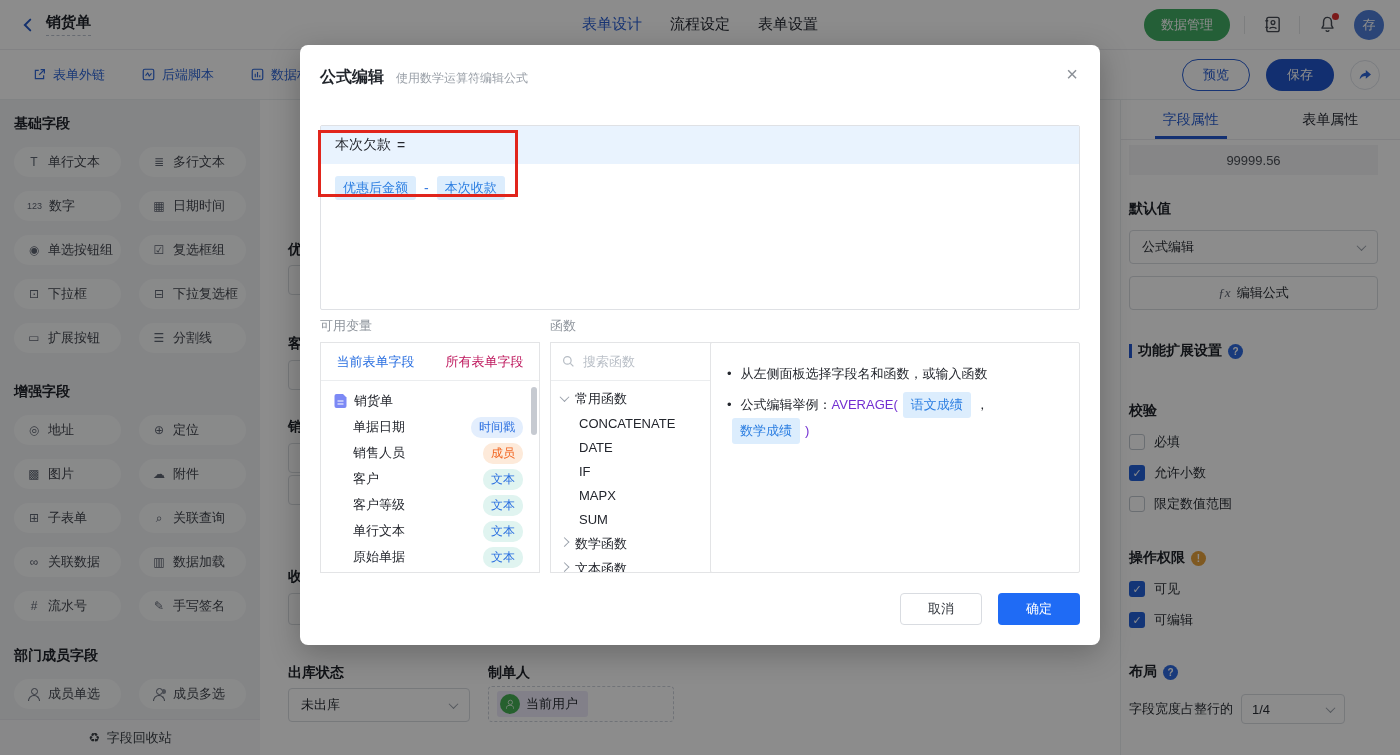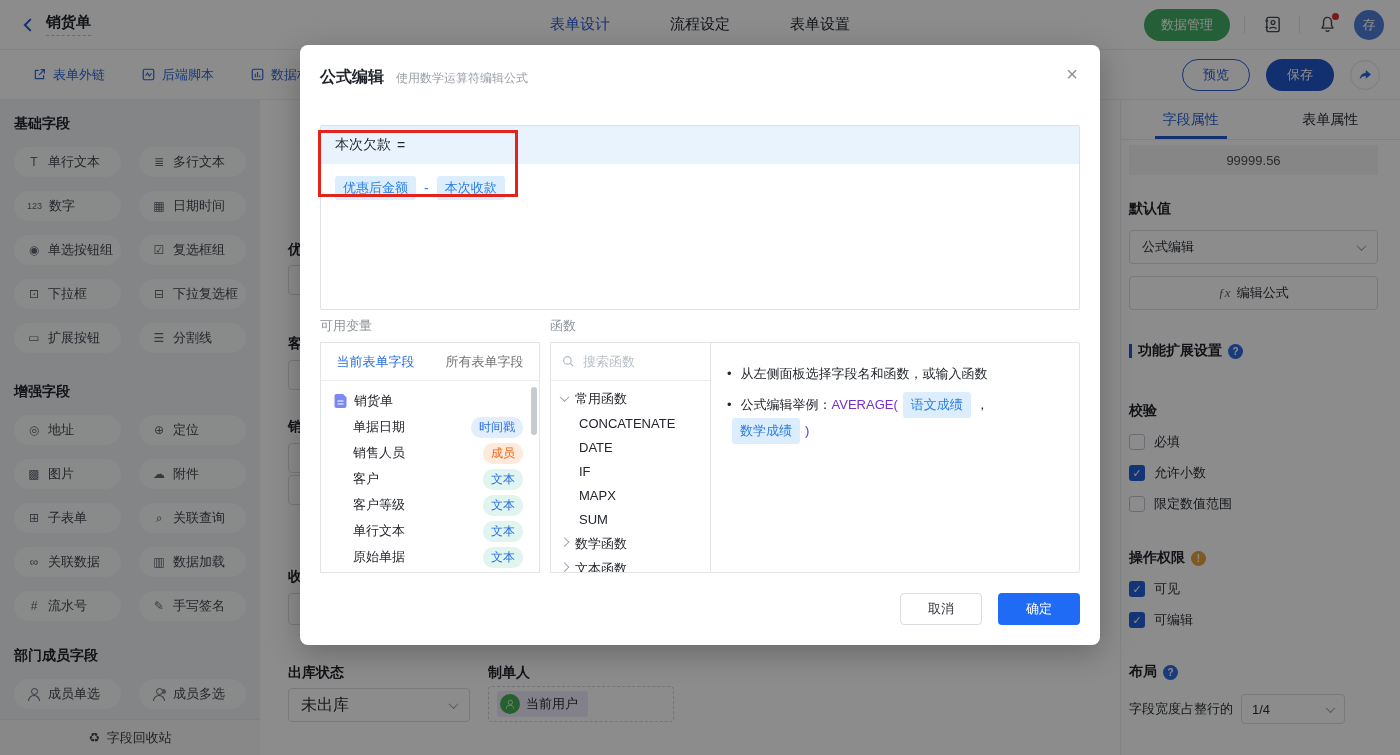--- a/index.html
+++ b/index.html
@@ -6,21 +6,21 @@
   html,body { width:1400px; height:755px; }
   body { font-family:"Liberation Sans","DejaVu Sans",sans-serif; color:#23262d; background:#fff; }
   .stage { position:relative; width:1400px; height:755px; overflow:hidden; background:#fff; }
 
   
   .topbar { position:absolute; left:0; top:0; width:1400px; height:50px; background:#fff;
             border-bottom:1px solid #ededf0; display:flex; align-items:center; padding:0 16px; z-index:2; }
   .back-btn { width:24px; height:24px; display:flex; align-items:center; justify-content:center; cursor:pointer; }
   .app-title { font-size:15px; font-weight:bold; color:#20242b; margin-left:6px; padding-bottom:3px;
                border-bottom:1px dashed #bcc3cf; }
-  .top-tabs { position:absolute; left:50%; transform:translateX(-50%); display:flex; gap:60px; }
+  .top-tabs { position:absolute; left:50%; transform:translateX(-50%); display:flex; gap:28px; }
   .top-tab { font-size:15px; color:#262a33; cursor:pointer; }
   .top-tab.active { color:#2a5fd3; }
   .top-right { margin-left:auto; display:flex; align-items:center; gap:14px; }
   .pill-green { background:#42ad64; color:#fff; font-size:13px; padding:7px 17px; border-radius:17px; cursor:pointer; }
   .v-div { width:1px; height:18px; background:#e3e5e8; }
   .icon-btn { width:26px; height:26px; display:flex; align-items:center; justify-content:center; position:relative; cursor:pointer; }
   .red-dot { position:absolute; top:1px; right:1px; width:7px; height:7px; border-radius:50%; background:#e02f2f; }
   .avatar { width:30px; height:30px; border-radius:50%; background:#4f7fd9; color:#fff; font-size:13px;
             display:flex; align-items:center; justify-content:center; cursor:pointer; }
 
@@ -54,21 +54,21 @@
   .person-icon::after { content:""; position:absolute; bottom:0; left:1px; width:10px; height:5px;
                         border:1.5px solid #5f6673; border-bottom:none; border-radius:6px 6px 0 0; }
   .person-icon.multi::before { box-shadow:4px 0 0 -1px #8b919c; }
   .person-icon.white::before { border-color:#fff; } .person-icon.white::after { border-color:#fff; }
 
   
   .canvas { position:absolute; left:260px; top:100px; width:860px; height:655px; background:#fff; }
   .cv-label { position:absolute; font-size:14px; font-weight:bold; color:#20242b; }
   .cv-input { position:absolute; background:#fff; border:1px solid #d9dce1; border-radius:4px; }
   .cv-select { position:absolute; background:#fff; border:1px solid #d9dce1; border-radius:4px;
-               display:flex; align-items:center; padding:16px 12px; font-size:16px; color:#2b2f36;
+               display:flex; align-items:center; padding:16px 12px; font-size:13px; color:#2b2f36;
                justify-content:space-between; cursor:pointer; }
   .cv-user { position:absolute; border:1px dashed #cdd2da; border-radius:4px; display:flex;
              align-items:center; padding:0 8px; cursor:pointer; }
   .user-pill { display:flex; align-items:center; gap:6px; background:#edeafa; border-radius:3px;
                padding:3px 10px 3px 3px; font-size:13px; color:#2b2f36; }
   .user-avatar { width:20px; height:20px; border-radius:50%; background:#46b055; display:flex;
                  align-items:center; justify-content:center; }
   .user-avatar .person-icon { transform:scale(.72); }
 
   
@@ -120,21 +120,21 @@
                   font-size:14px; color:#23262d; gap:6px; }
   .formula-body { padding:12px 14px; display:flex; align-items:center; gap:8px; }
   .token { background:#dcedfd; color:#2a7de1; font-size:13px; padding:3px 8px; border-radius:3px; cursor:pointer; }
   .op { color:#3b7de0; font-size:14px; }
   .red-annot { position:absolute; left:18px; top:85px; width:200px; height:67px;
                border:3px solid #e1251c; z-index:30; pointer-events:none; }
   .panel-label { position:absolute; top:272px; font-size:13px; color:#8e949c; }
   .m-panel { position:absolute; top:297px; height:231px; border:1px solid #e3e4e6; background:#fff; overflow:hidden; }
   .vp { left:20px; width:220px; } .fp { left:250px; width:172px; } .hp { left:410px; width:370px; border-radius:2px; }
   .vp-tabs { height:38px; border-bottom:1px solid #ebedef; display:flex; }
-  .vp-tab { flex:1; display:flex; align-items:center; justify-content:center; font-size:13px; color:#737373; cursor:pointer; }
+  .vp-tab { flex:1; display:flex; align-items:center; justify-content:center; font-size:13px; color:#be185d; cursor:pointer; }
   .vp-tab.active { color:#2a6fe0; }
   .tree { padding-top:6px; }
   .tree-root { height:27px; display:flex; align-items:center; gap:7px; padding-left:13px; font-size:13px; cursor:pointer; }
   .tree-row { height:26px; display:flex; align-items:center; justify-content:space-between;
               padding:0 16px 0 32px; font-size:13px; color:#23262d; cursor:pointer; }
   .badge { font-size:12px; padding:2px 8px; border-radius:10px; }
   .badge-blue { background:#e3eefd; color:#2a6fe0; }
   .badge-orange { background:#fdeada; color:#f2641f; }
   .badge-teal { background:#e0f4f0; color:#2a6fe0; }
   .sbar { position:absolute; width:6px; border-radius:3px; background:#c6cad1; right:2px; cursor:pointer; }

